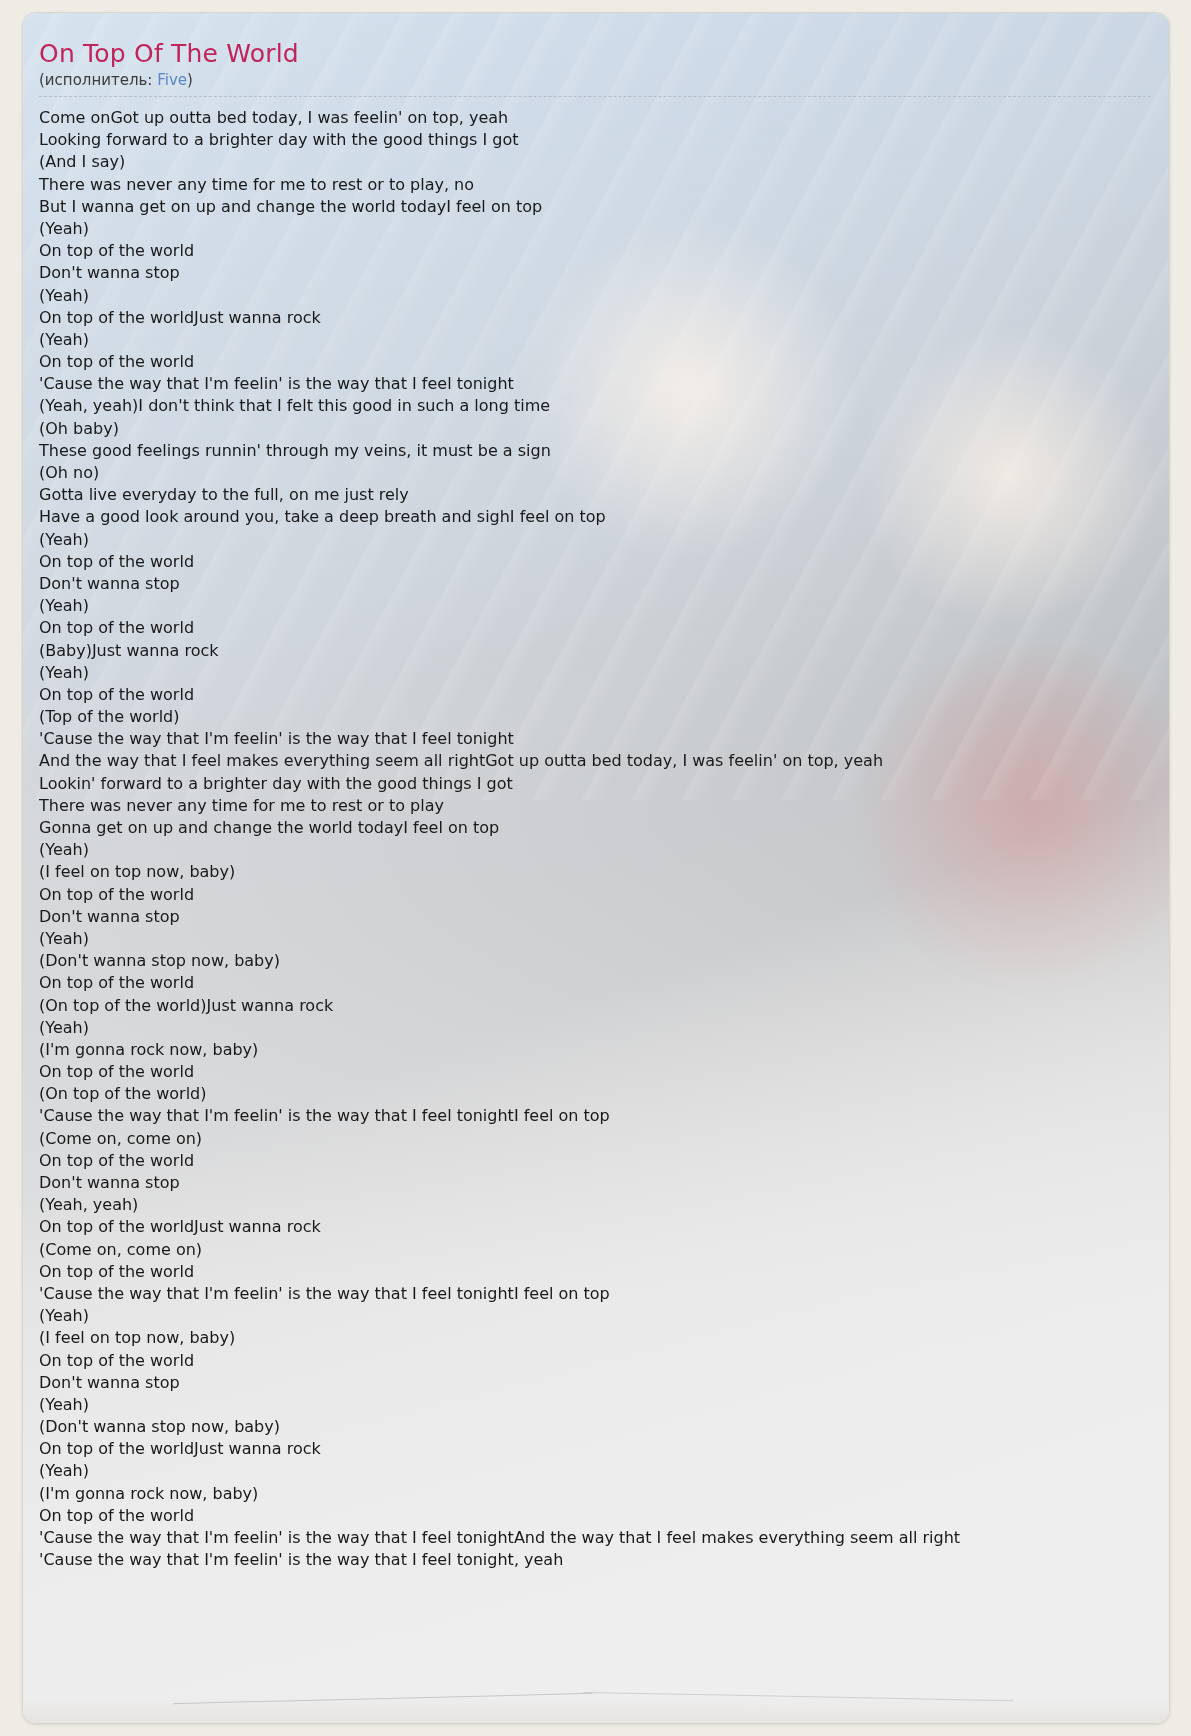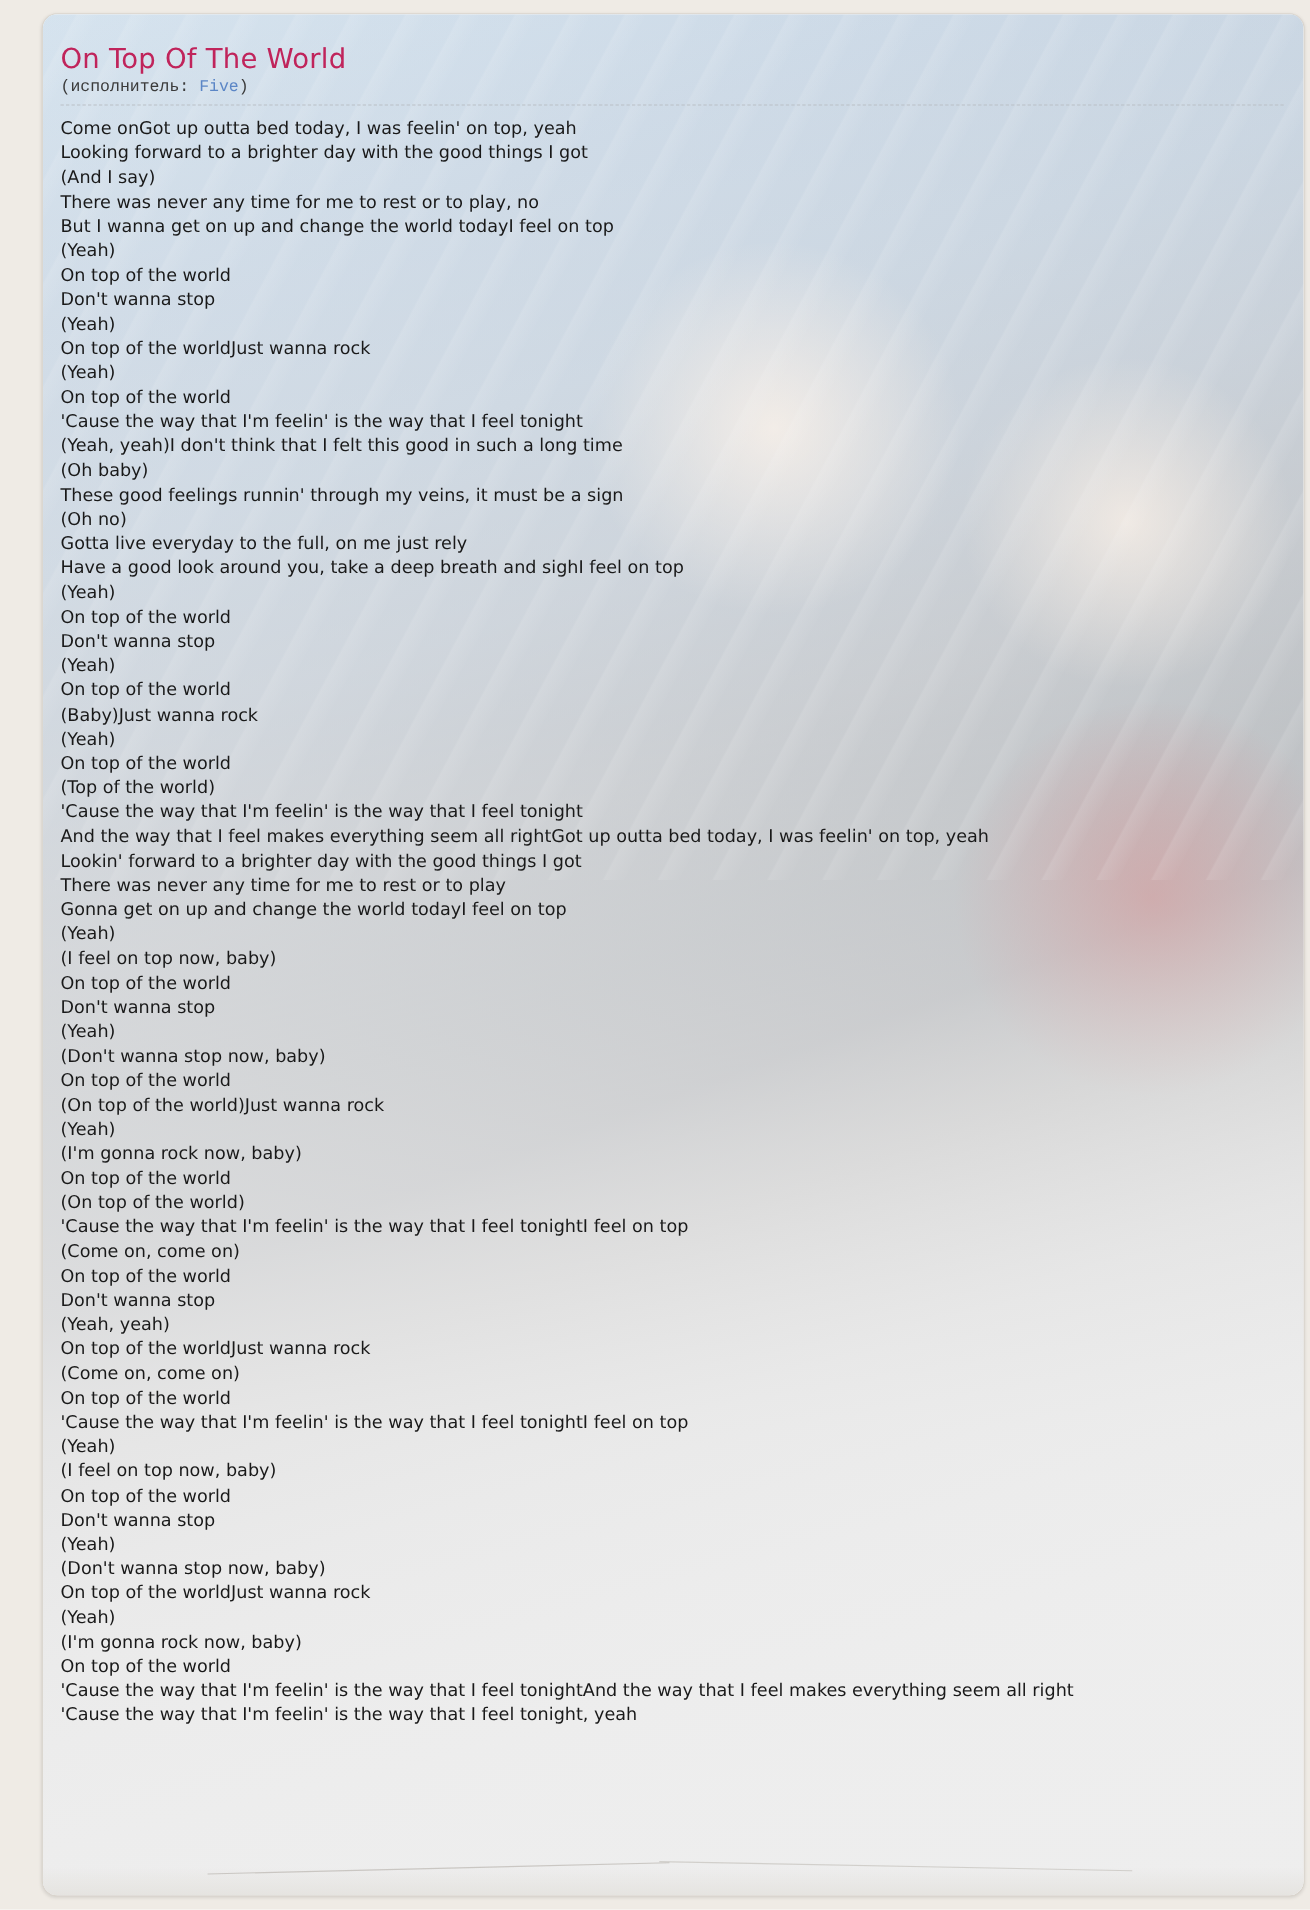--- a/index.html
+++ b/index.html
@@ -8,21 +8,21 @@
   }
   body {
     width: 1191px;
     height: 1736px;
     background: #efebe5;
     font-family: "DejaVu Sans", sans-serif;
     overflow: hidden;
   }
   .page-frame {
     position: absolute;
-    left: 38px;
+    left: 22px;
     top: 12px;
     width: 1146px;
     height: 1710px;
     background: #ffffff;
     border: 1px solid #d9d4cc;
     border-radius: 14px;
     box-shadow: 0 1px 3px rgba(0,0,0,0.10);
     overflow: hidden;
   }
   .photo-bg {
@@ -66,21 +66,20 @@
     font-size: 25px;
     line-height: 30px;
     letter-spacing: 0.2px;
     margin: 0 0 2px 0;
     font-weight: normal;
   }
   .artist-line {
     font-size: 15px;
     color: #3b3b3b;
     padding-bottom: 7px;
-    font-family: Liberation Mono, monospace;
   }
   .artist-link {
     color: #5b86c6;
     text-decoration: none;
   }
   .rule {
     margin: 0 18px 0 16px;
     border-top: 1px dashed #b9bfc6;
     height: 0;
   }

